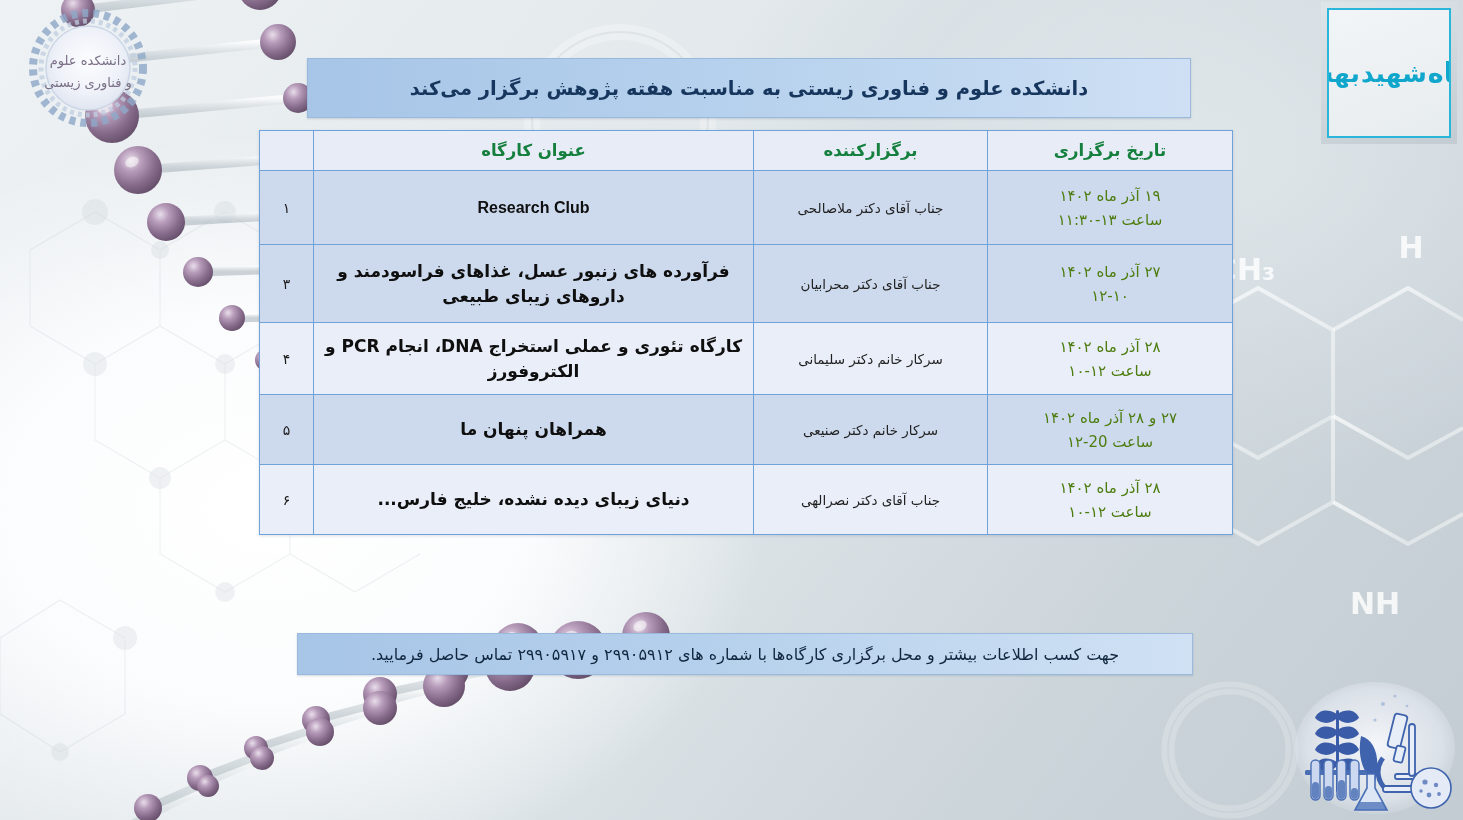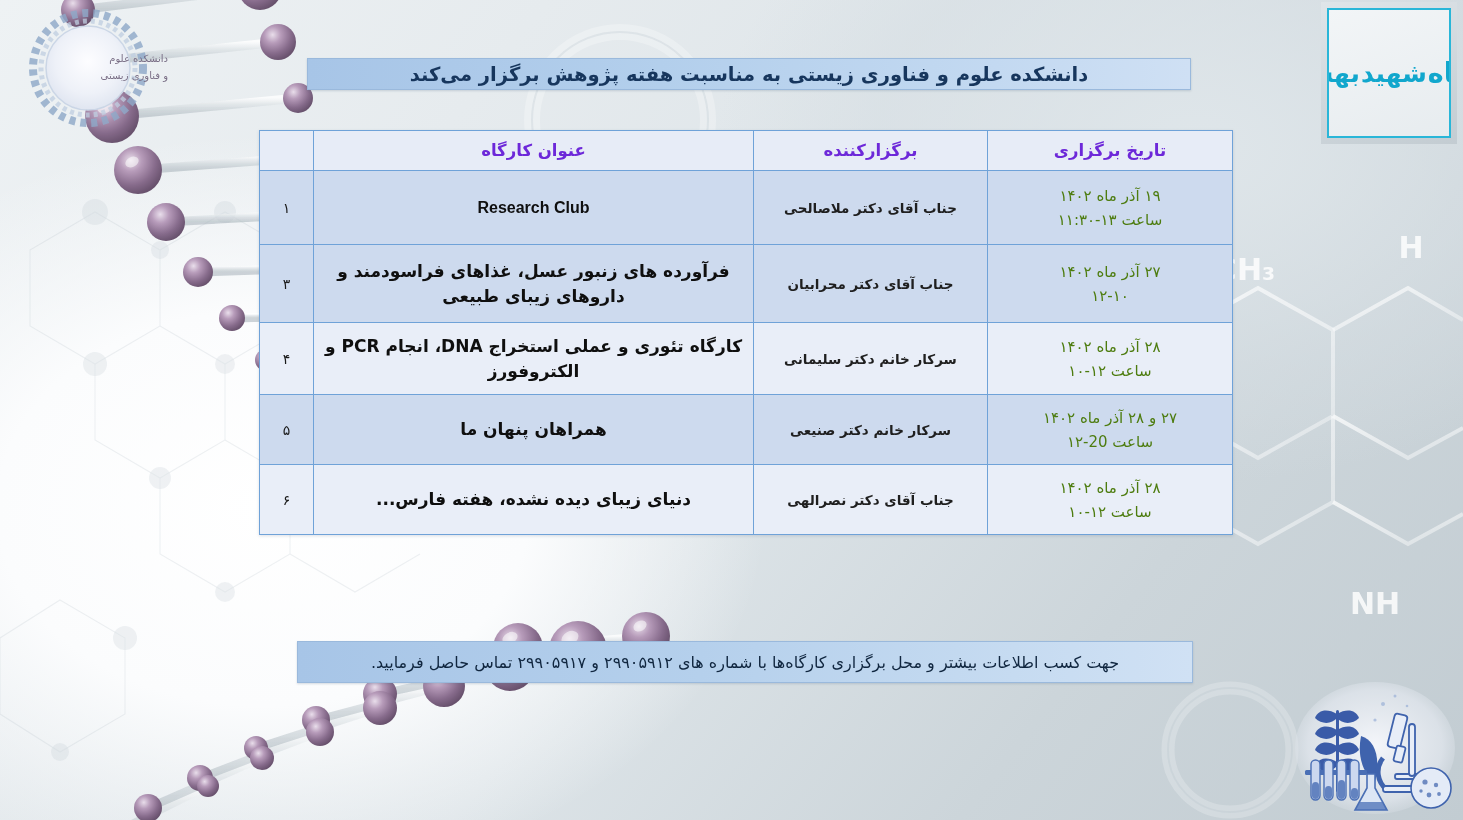--- a/index.html
+++ b/index.html
@@ -53,22 +53,22 @@
 
   
   .faculty-seal {
     position: absolute;
     left: 8px; top: 6px;
     width: 160px; height: 125px;
   }
   .faculty-seal .seal-text {
     position: absolute;
     left: 0; right: 0; top: 44px;
-    text-align: right;
-    font-size: 10px;
+    text-align: center;
+    font-size: 13px;
     line-height: 1.7;
     color: #7a6f86;
     font-family: "DejaVu Sans", "Liberation Sans", sans-serif;
     letter-spacing: 0.3px;
   }
 
   
   .univ-logo {
     position: absolute;
     right: 6px; top: 2px;
@@ -104,21 +104,21 @@
   .science-illus {
     position: absolute;
     right: 4px; bottom: 2px;
     width: 168px; height: 140px;
   }
 
   
   .header-banner {
     position: absolute;
     left: 307px; top: 58px;
-    width: 884px; height: 32px;
+    width: 884px; height: 60px;
     background: linear-gradient(90deg, #a7c5e7 0%, #b3cfec 40%, #c3d9f1 78%, #cfe0f4 100%);
     border: 1px solid #9ab9dc;
     display: flex;
     align-items: center;
     justify-content: center;
     box-shadow: 0 1px 2px rgba(90,110,140,0.25);
   }
   .header-banner .banner-text {
     font-size: 19.5px;
     font-weight: bold;
@@ -148,21 +148,21 @@
     text-align: center;
     vertical-align: middle;
     padding: 6px 8px;
   }
 
   .workshop-table thead th {
     background: #e7ecf7;
     height: 40px;
     font-size: 16.5px;
     font-weight: bold;
-    color: #6d28d9;
+    color: #15803d;
   }
 
   .workshop-table tbody tr.row-odd  td { background: #cddaee; }
   .workshop-table tbody tr.row-even td { background: #e9eef8; }
 
   .cell-num {
     font-size: 14px;
     color: #1a1a1a;
   }
   .cell-title {
@@ -171,21 +171,20 @@
     color: #0f0f0f;
     line-height: 1.45;
   }
   .cell-title.latin {
     font-family: Liberation Sans, sans-serif;
     font-size: 16px;
   }
   .cell-host {
     font-size: 13.5px;
     color: #1f1f1f;
-    font-weight: bold;
   }
   .cell-date {
     font-size: 15px;
     color: #4d7c0f;
     line-height: 1.6;
   }
   .cell-date .date-line { display: block; }
 
   
   tr.r1 td { height: 74px; }
@@ -199,21 +198,20 @@
   .footer-banner {
     position: absolute;
     left: 297px; top: 633px;
     width: 896px; height: 42px;
     background: linear-gradient(90deg, #a7c5e7 0%, #b5d0ec 45%, #c6dbf1 80%, #d0e1f4 100%);
     border: 1px solid #9ab9dc;
     display: flex;
     align-items: center;
     justify-content: center;
     box-shadow: 0 1px 2px rgba(90,110,140,0.25);
-    margin-top: 8px;
   }
   .footer-banner .footer-text {
     font-size: 16px;
     color: #10263f;
     font-family: "DejaVu Sans", "Liberation Sans", sans-serif;
     white-space: nowrap;
   }
 </style>
 </head>
 <body>
@@ -548,21 +546,21 @@
         <td class="cell-host">سرکار خانم دکتر صنیعی</td>
         <td class="cell-title">همراهان پنهان ما</td>
         <td class="cell-num">۵</td>
       </tr>
       <tr class="row-even r6">
         <td class="cell-date">
           <span class="date-line">۲۸ آذر ماه ۱۴۰۲</span>
           <span class="date-line">ساعت ۱۲-۱۰</span>
         </td>
         <td class="cell-host">جناب آقای دکتر نصرالهی</td>
-        <td class="cell-title">دنیای زیبای دیده نشده، هفته فارس...</td>
+        <td class="cell-title">دنیای زیبای دیده نشده، خلیج فارس...</td>
         <td class="cell-num">۶</td>
       </tr>
     </tbody>
   </table>
 
   <div class="footer-banner">
     <span class="footer-text">جهت کسب اطلاعات بیشتر و محل برگزاری کارگاه‌ها با شماره های ۲۹۹۰۵۹۱۲ و ۲۹۹۰۵۹۱۷ تماس حاصل فرمایید.</span>
   </div>
 
 </div>

